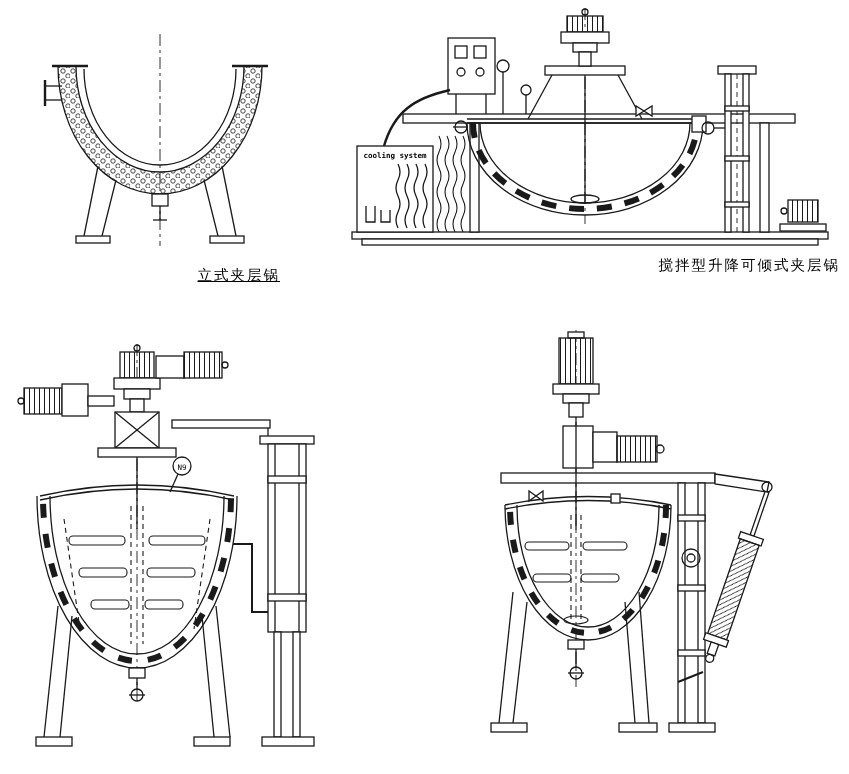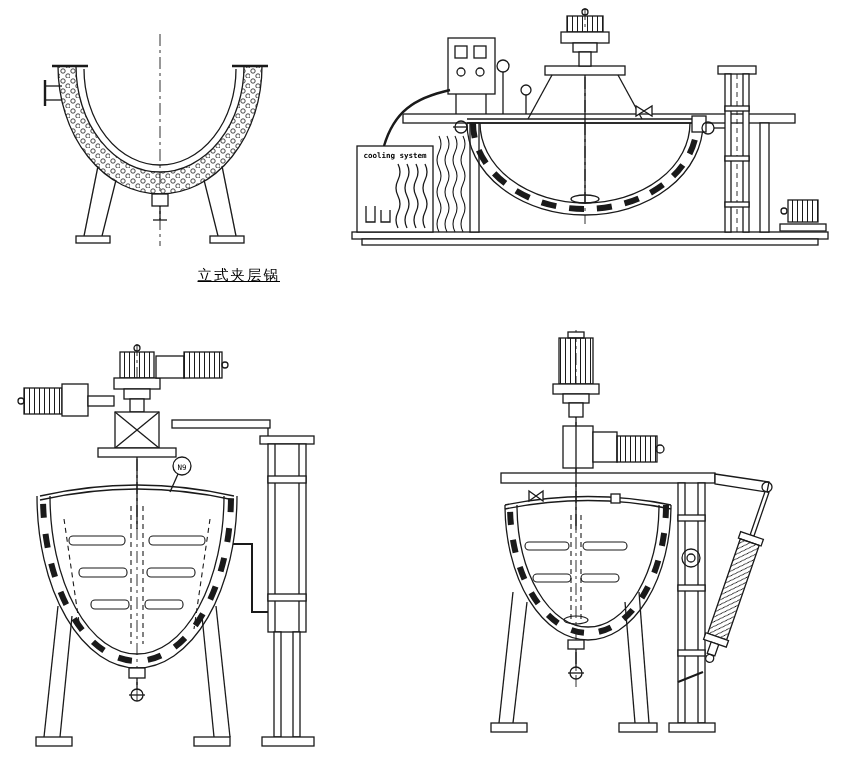--- a/index.html
+++ b/index.html
@@ -166,20 +166,21 @@
           <rect x="385" y="196" width="24" height="5" fill="#fff"></rect>
         </g>
 
         <g>
           <rect x="448" y="194" width="30" height="22" fill="url(#fins)"></rect>
           <circle cx="444" cy="205" r="3"></circle>
           <rect x="440" y="218" width="46" height="7" fill="#fff"></rect>
         </g>
       </g>
     </svg>
+    <div class="caption">搅拌型升降可倾式夹层锅</div>
   </div>
 
   <div class="figure" style="left:12px;top:344px;width:320px;">
     <svg width="320" height="404" viewBox="0 0 320 404">
       <g stroke="#1a1a1a" fill="none" stroke-width="1.3">
         <line x1="125" y1="0" x2="125" y2="360" stroke-dasharray="12 4 3 4" stroke-width="0.9"></line>
 
         <g>
           <circle cx="125" cy="4" r="3"></circle>
           <rect x="108" y="8" width="34" height="26" fill="url(#fins)"></rect>

